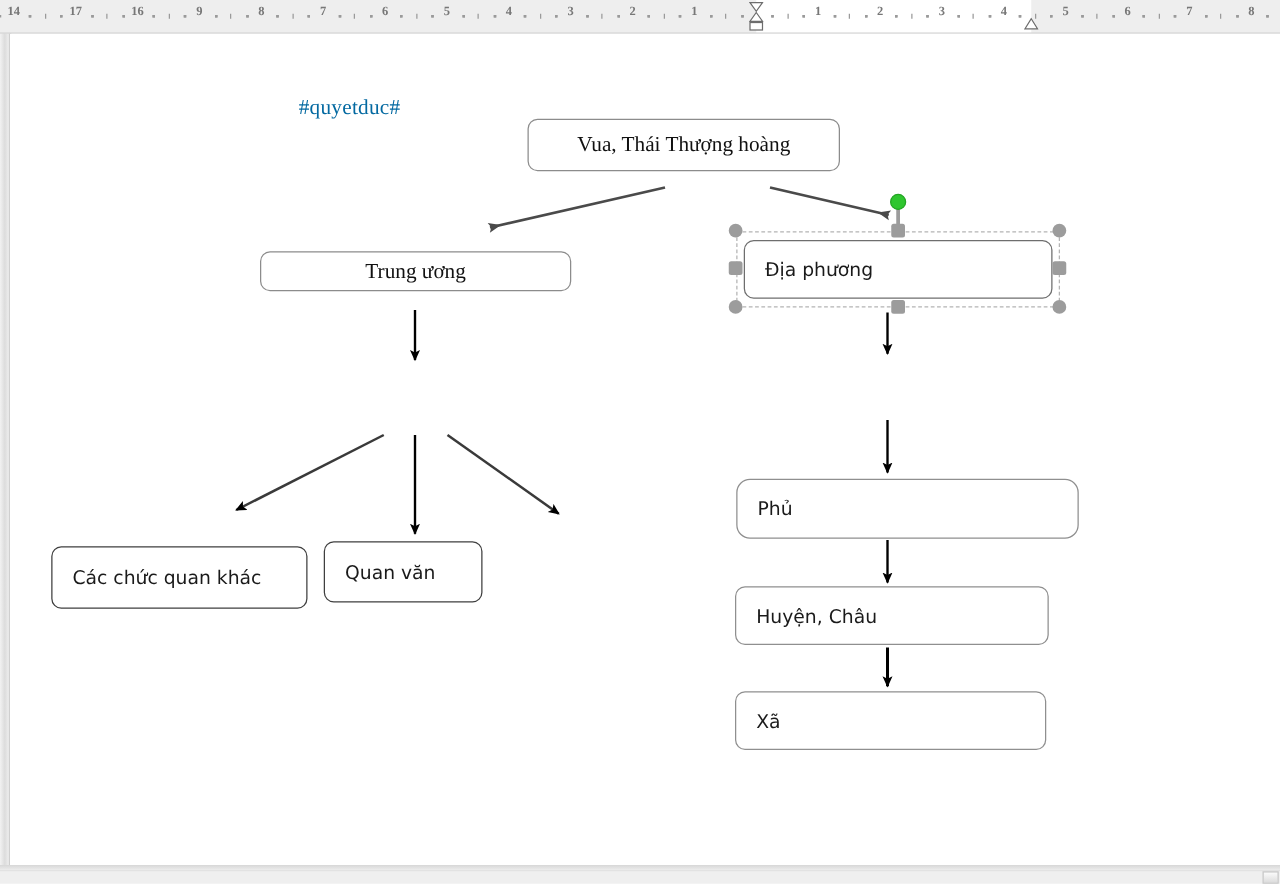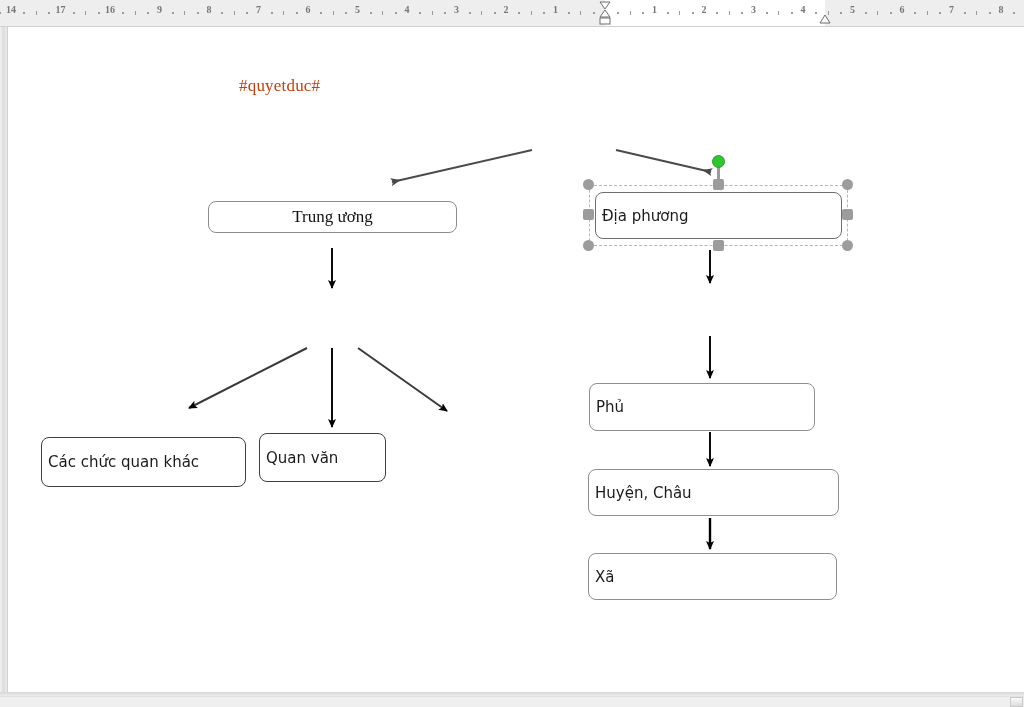--- a/index.html
+++ b/index.html
@@ -118,21 +118,21 @@
   #shapes {
     position: absolute;
     left: 0; top: 0;
     width: 1024px; height: 707px;
   }
 
   .watermark {
     position: absolute;
     font-family: "Liberation Serif", serif;
     font-size: 17px;
-    color: #c2410c;
+    color: #0369a1;
     letter-spacing: 0.2px;
     white-space: nowrap;
   }
 
   .node {
     position: absolute;
     box-sizing: border-box;
     background: #ffffff;
     display: flex;
     align-items: center;
@@ -149,21 +149,21 @@
     font-family: "Liberation Serif", serif;
     font-size: 17px;
     color: #111111;
     text-align: center;
   }
 
   
   .node.sans {
     border: 1.4px solid #8f8f8f;
     justify-content: center;
-    padding-left: 6px;
+    padding-left: 16px;
   }
   .node.sans span {
     font-family: "DejaVu Sans", sans-serif;
     font-size: 15px;
     color: #1a1a1a;
     text-align: left;
   }
   .node.sans.dark { border-color: #3f3f3f; }
 
   
@@ -372,41 +372,44 @@
   <line x1="710" y1="250" x2="710" y2="283" stroke="#000000" stroke-width="1.9" marker-end="url(#ah-blk)"></line>
   <line x1="710" y1="336" x2="710" y2="378" stroke="#000000" stroke-width="1.9" marker-end="url(#ah-blk)"></line>
   <line x1="710" y1="432" x2="710" y2="466" stroke="#000000" stroke-width="1.9" marker-end="url(#ah-blk)"></line>
   <line x1="710" y1="518" x2="710" y2="549" stroke="#000000" stroke-width="2.4" marker-end="url(#ah-blk)"></line>
 </svg>
 
 <div id="shapes">
 
   <div class="watermark" style="left:239px; top:76px;">#quyetduc#</div>
 
+  <div class="node serif" style="left:422px; top:95px; width:250px; height:42px;">
+    <span>Vua, Thái Thượng hoàng</span>
+  </div>
 
   <div class="node serif" style="left:208px; top:201px; width:249px; height:32px;">
     <span>Trung ương</span>
   </div>
 
 
   <div class="node sans dark" style="left:259px; top:433px; width:127px; height:49px;">
     <span>Quan văn</span>
   </div>
 
   <div class="node sans dark" style="left:41px; top:437px; width:205px; height:50px;">
     <span>Các chức quan khác</span>
   </div>
 
 
   <div class="node sans" style="left:595px; top:192px; width:247px; height:47px; border-color:#6e6e6e;">
     <span>Địa phương</span>
   </div>
 
 
-  <div class="node sans" style="left:589px; top:383px; width:226px; height:48px;">
+  <div class="node sans" style="left:589px; top:383px; width:274px; height:48px;border-radius:11px;">
     <span>Phủ</span>
   </div>
 
   <div class="node sans" style="left:588px; top:553px; width:249px; height:47px;">
     <span>Xã</span>
   </div>
 
   <div class="node sans" style="left:588px; top:469px; width:251px; height:47px;">
     <span>Huyện, Châu</span>
   </div>

